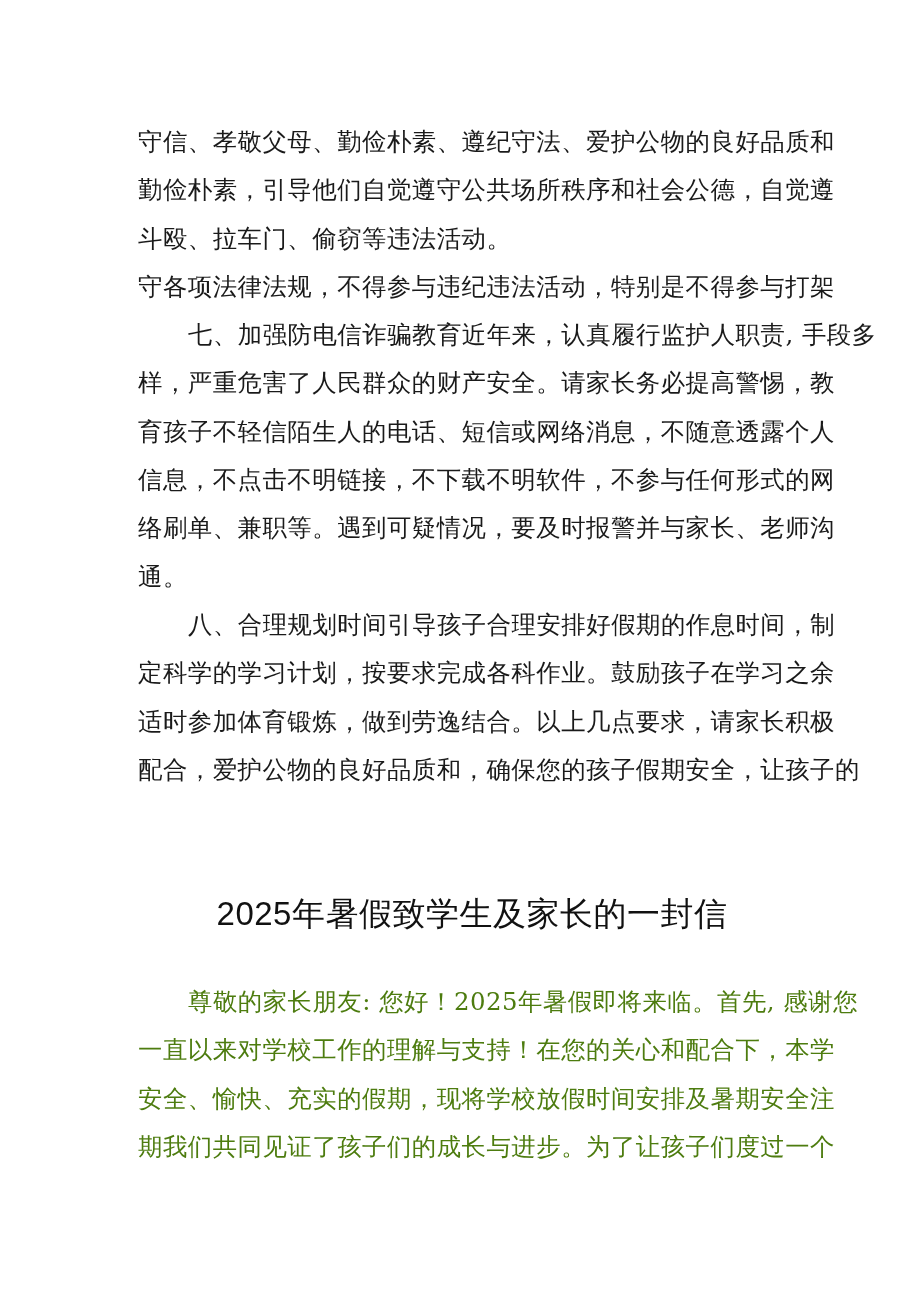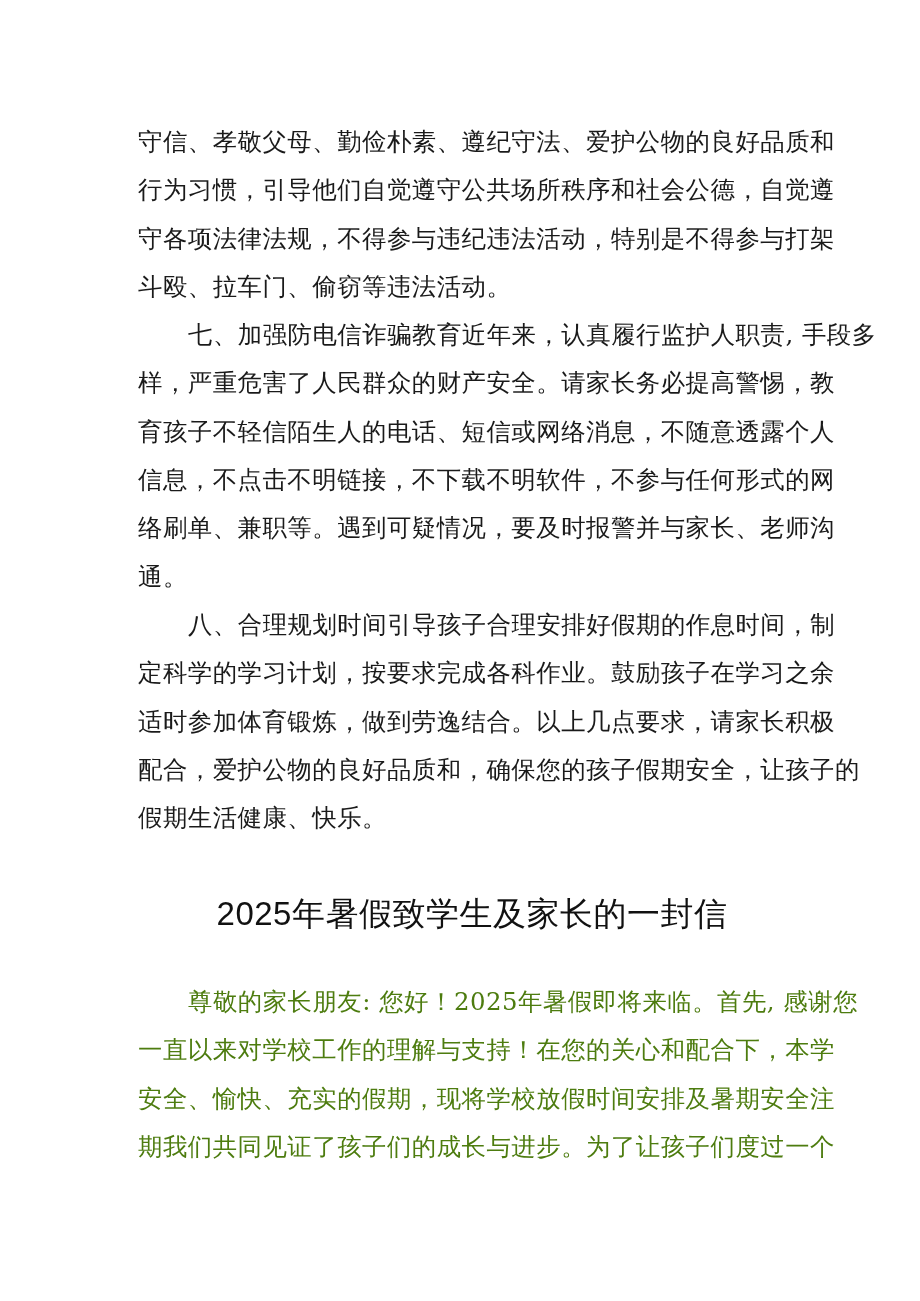--- a/index.html
+++ b/index.html
@@ -63,40 +63,39 @@
   }
 </style>
 </head>
 <body>
 
 <div class="page">
 
   <div class="content">
     <div>
       <span class="line">守信、孝敬父母、勤俭朴素、遵纪守法、爱护公物的良好品质和</span>
-      <span class="line">行为习惯，引导他们自觉遵守公共场所秩序和社会公德，自觉遵</span>
+      <span class="line">勤俭朴素，引导他们自觉遵守公共场所秩序和社会公德，自觉遵</span>
+      <span class="line">斗殴、拉车门、偷窃等违法活动。</span>
       <span class="line">守各项法律法规，不得参与违纪违法活动，特别是不得参与打架</span>
-      <span class="line">斗殴、拉车门、偷窃等违法活动。</span>
     </div>
 
     <div>
       <span class="line indent">七、加强防电信诈骗教育近年来，认真履行监护人职责, 手段多</span>
       <span class="line">样，严重危害了人民群众的财产安全。请家长务必提高警惕，教</span>
       <span class="line">育孩子不轻信陌生人的电话、短信或网络消息，不随意透露个人</span>
       <span class="line">信息，不点击不明链接，不下载不明软件，不参与任何形式的网</span>
       <span class="line">络刷单、兼职等。遇到可疑情况，要及时报警并与家长、老师沟</span>
       <span class="line">通。</span>
     </div>
 
     <div>
       <span class="line indent">八、合理规划时间引导孩子合理安排好假期的作息时间，制</span>
       <span class="line">定科学的学习计划，按要求完成各科作业。鼓励孩子在学习之余</span>
       <span class="line">适时参加体育锻炼，做到劳逸结合。以上几点要求，请家长积极</span>
       <span class="line">配合，爱护公物的良好品质和，确保您的孩子假期安全，让孩子的</span>
-      <span class="line">假期生活健康、快乐。</span>
     </div>
   </div>
 
   <div class="title">2025年暑假致学生及家长的一封信</div>
 
   <div class="content2">
     <div>
       <span class="line indent">尊敬的家长朋友: 您好！2025年暑假即将来临。首先, 感谢您</span>
       <span class="line">一直以来对学校工作的理解与支持！在您的关心和配合下，本学</span>
       <span class="line">安全、愉快、充实的假期，现将学校放假时间安排及暑期安全注</span>

